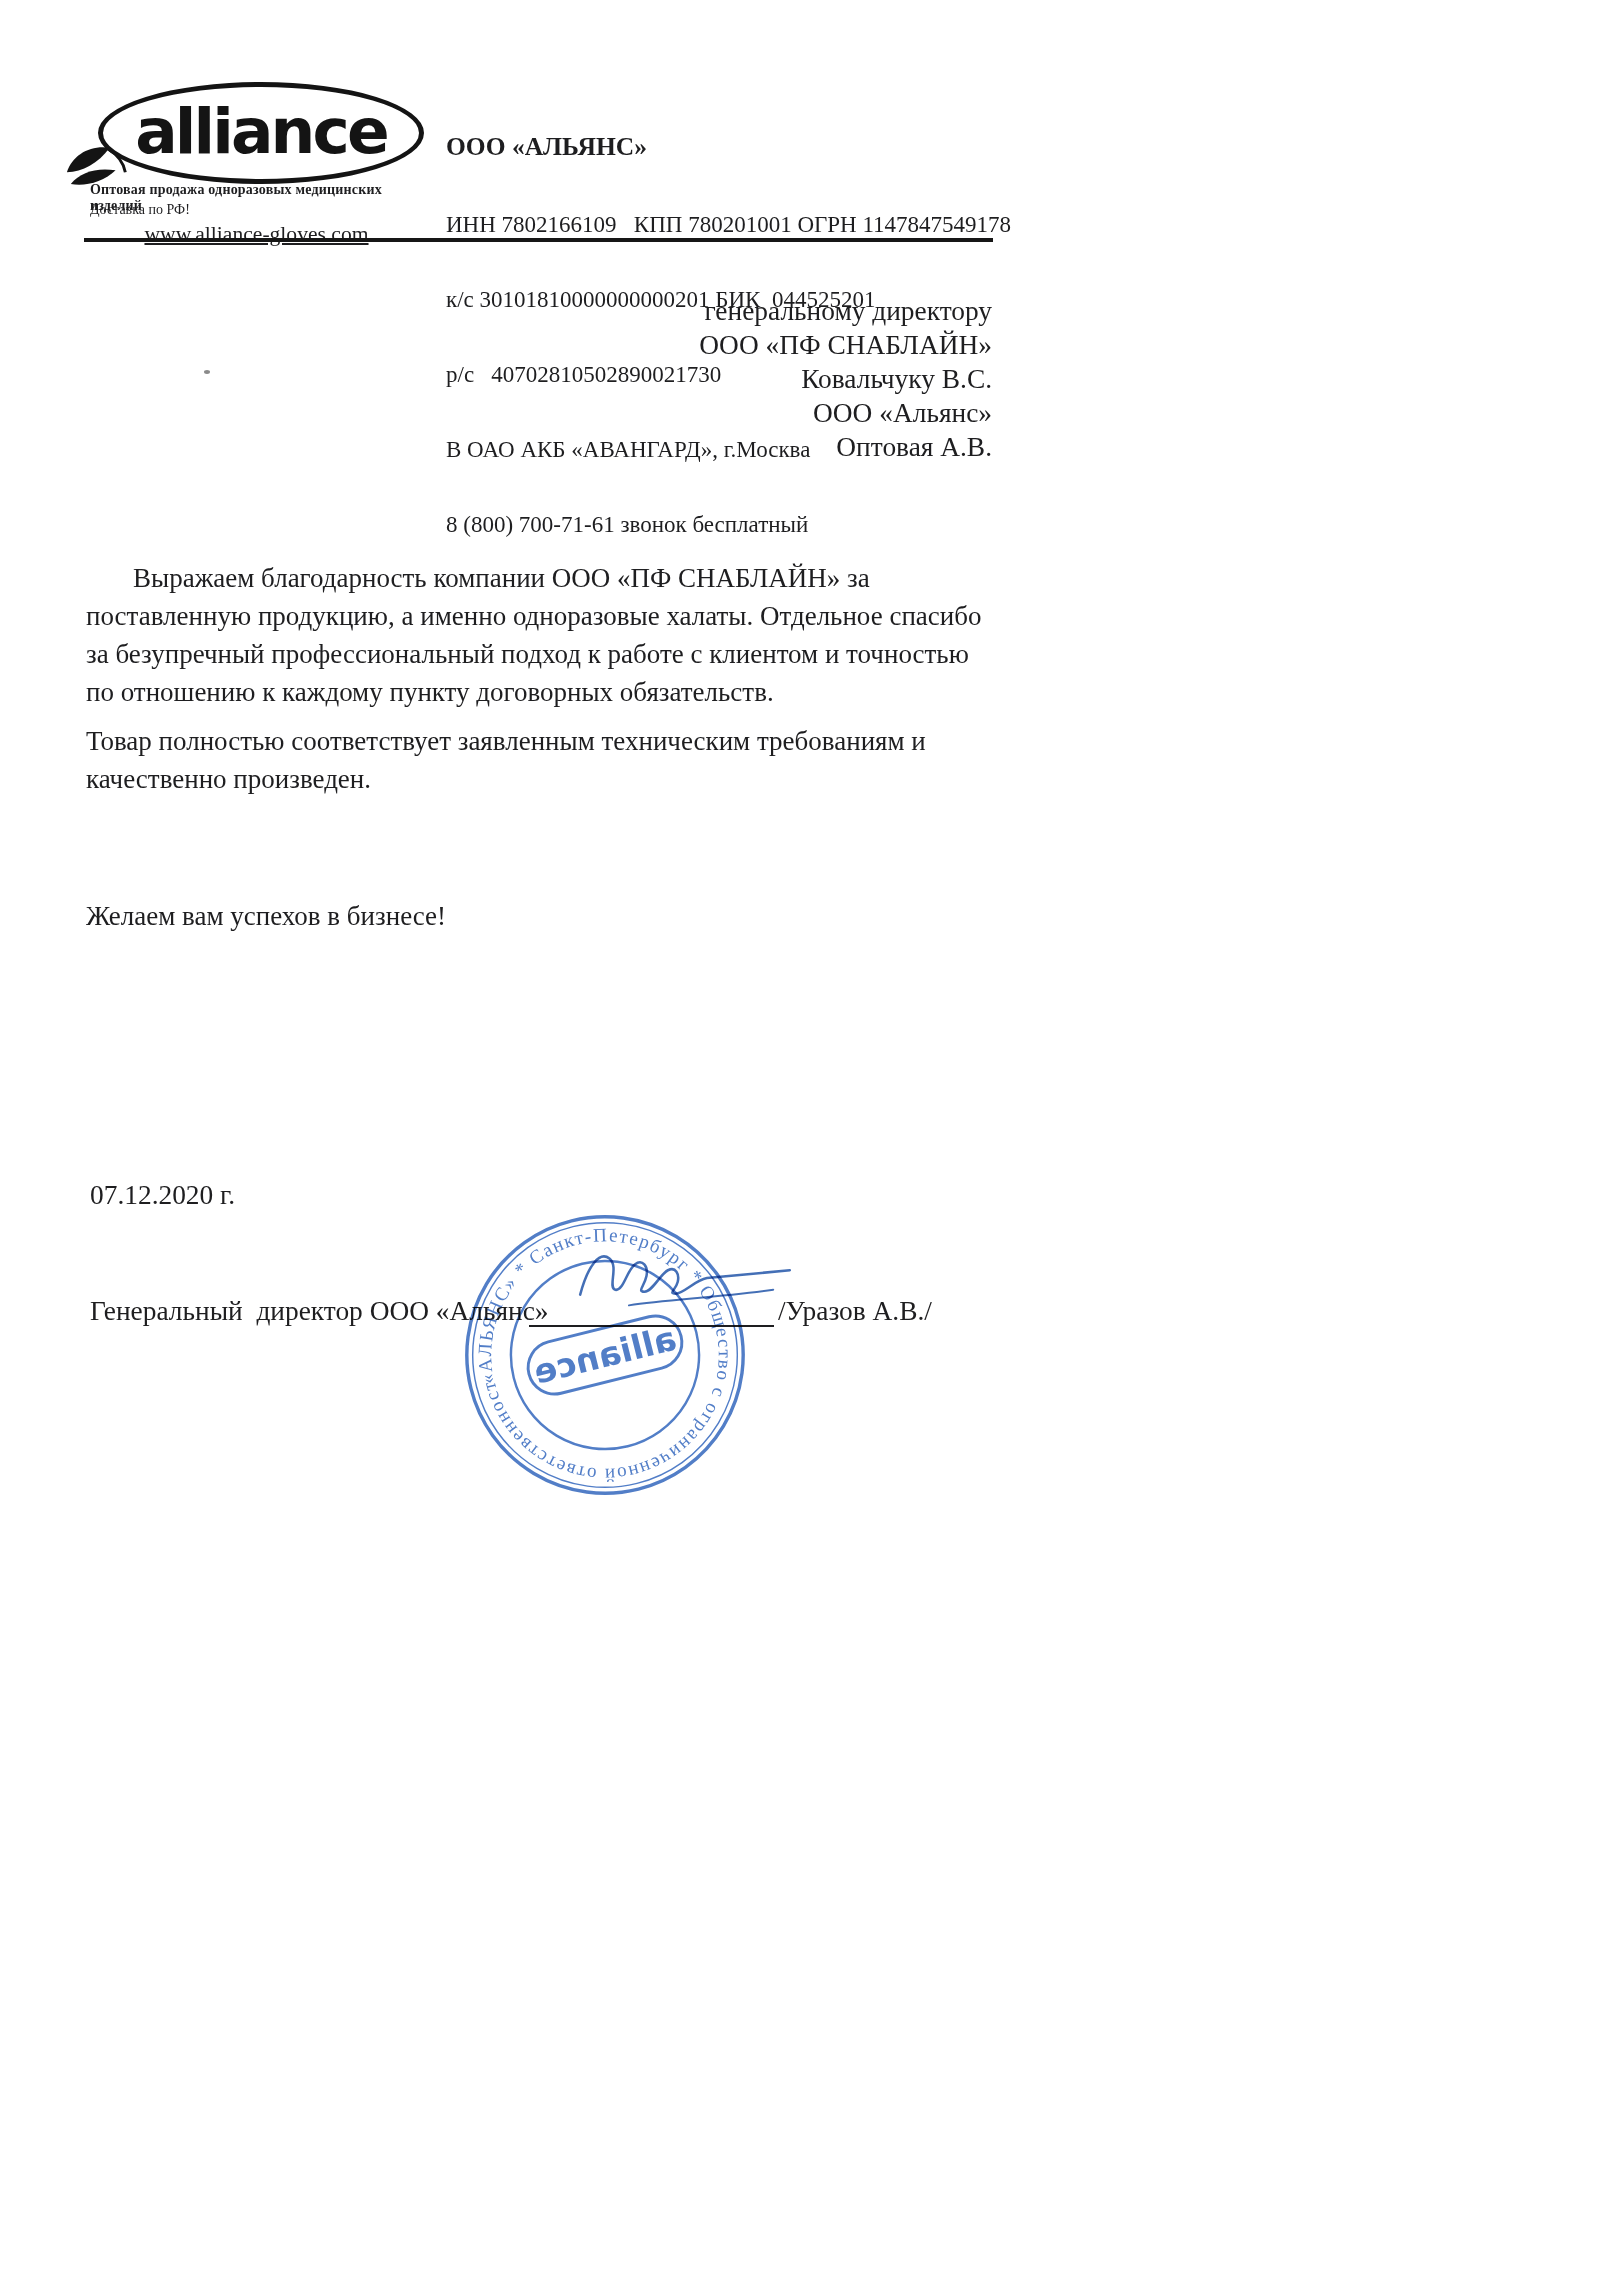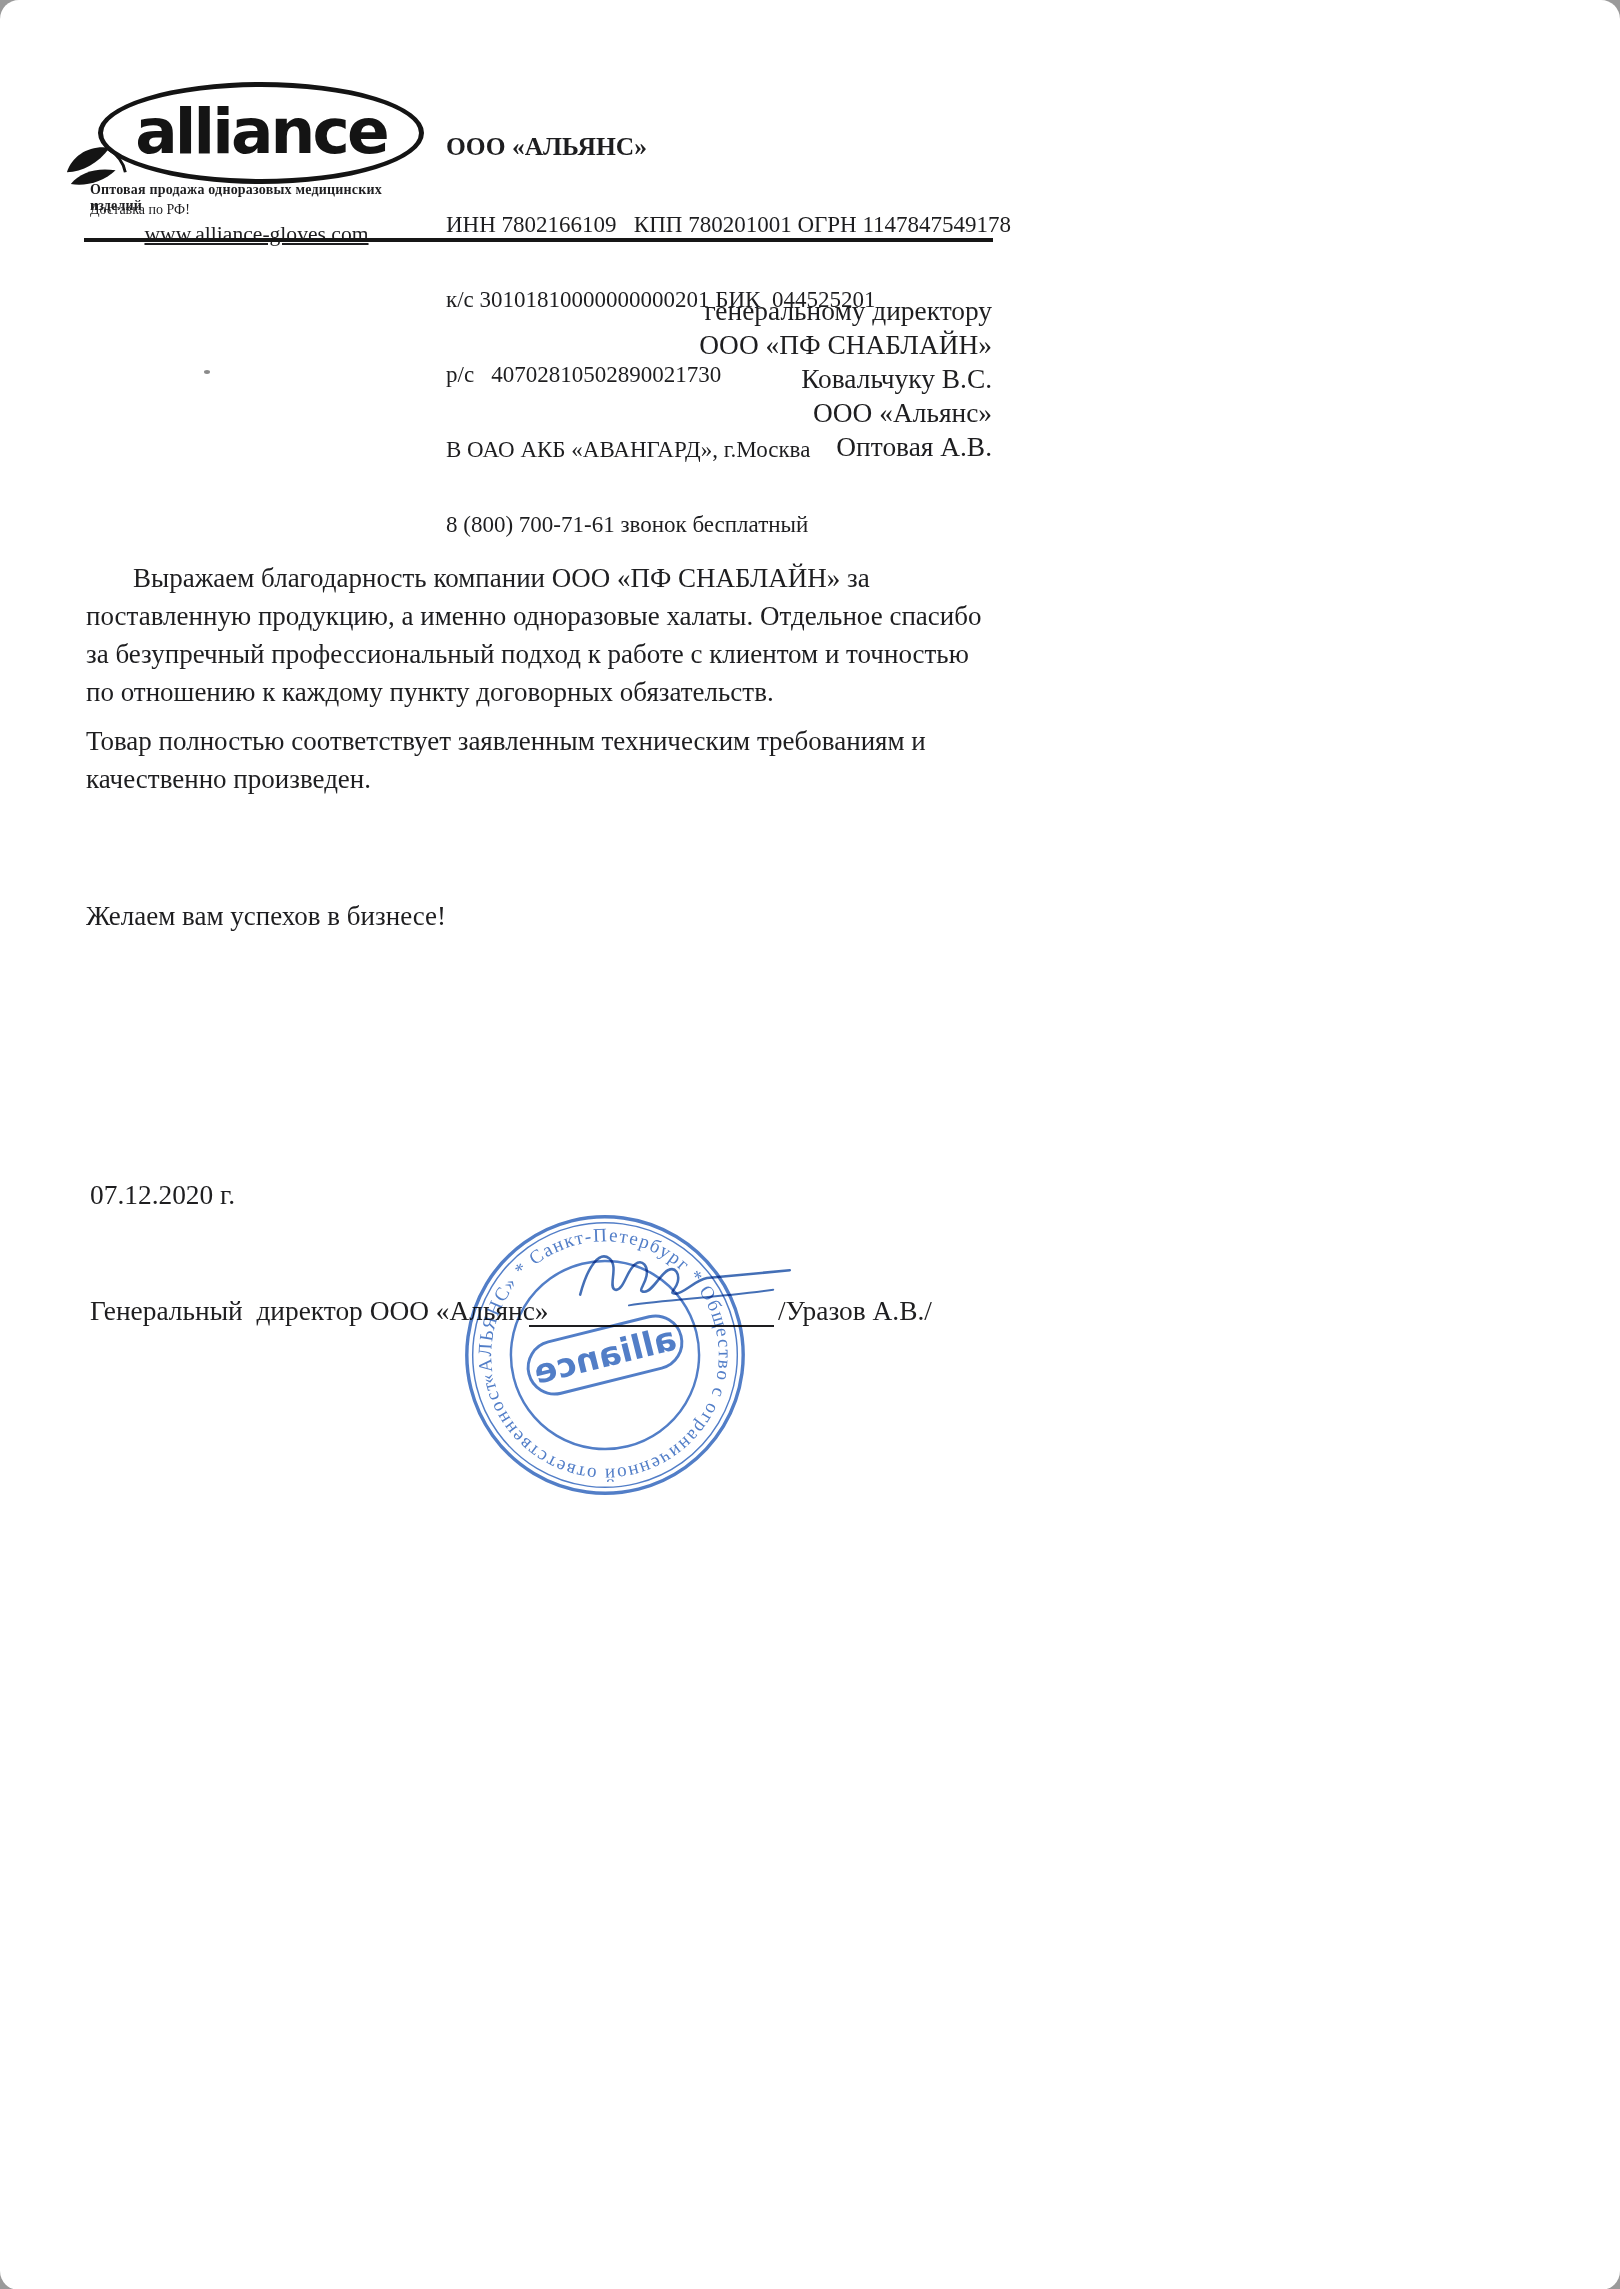--- a/index.html
+++ b/index.html
@@ -4,21 +4,20 @@
 <style>
   html,body { margin:0; padding:0; background:#9a9a9a; }
   .page {
     position:relative;
     width:1620px; height:2290px;
     margin:0 auto;
     background:#ffffff;
     color:#1e1e20;
     font-family:"Liberation Serif", serif;
     overflow:hidden;
-    border-radius:19px;
   }
   
   .leaf-icon { position:absolute; left:63px; top:133px; width:74px; height:57px; }
   .logo-oval {
     position:absolute; left:98px; top:82px; width:316px; height:92px;
     border:5.9px solid #141414; border-radius:50%;
     display:flex; align-items:center; justify-content:center;
     background:#fff;
   }
   .logo-text {

